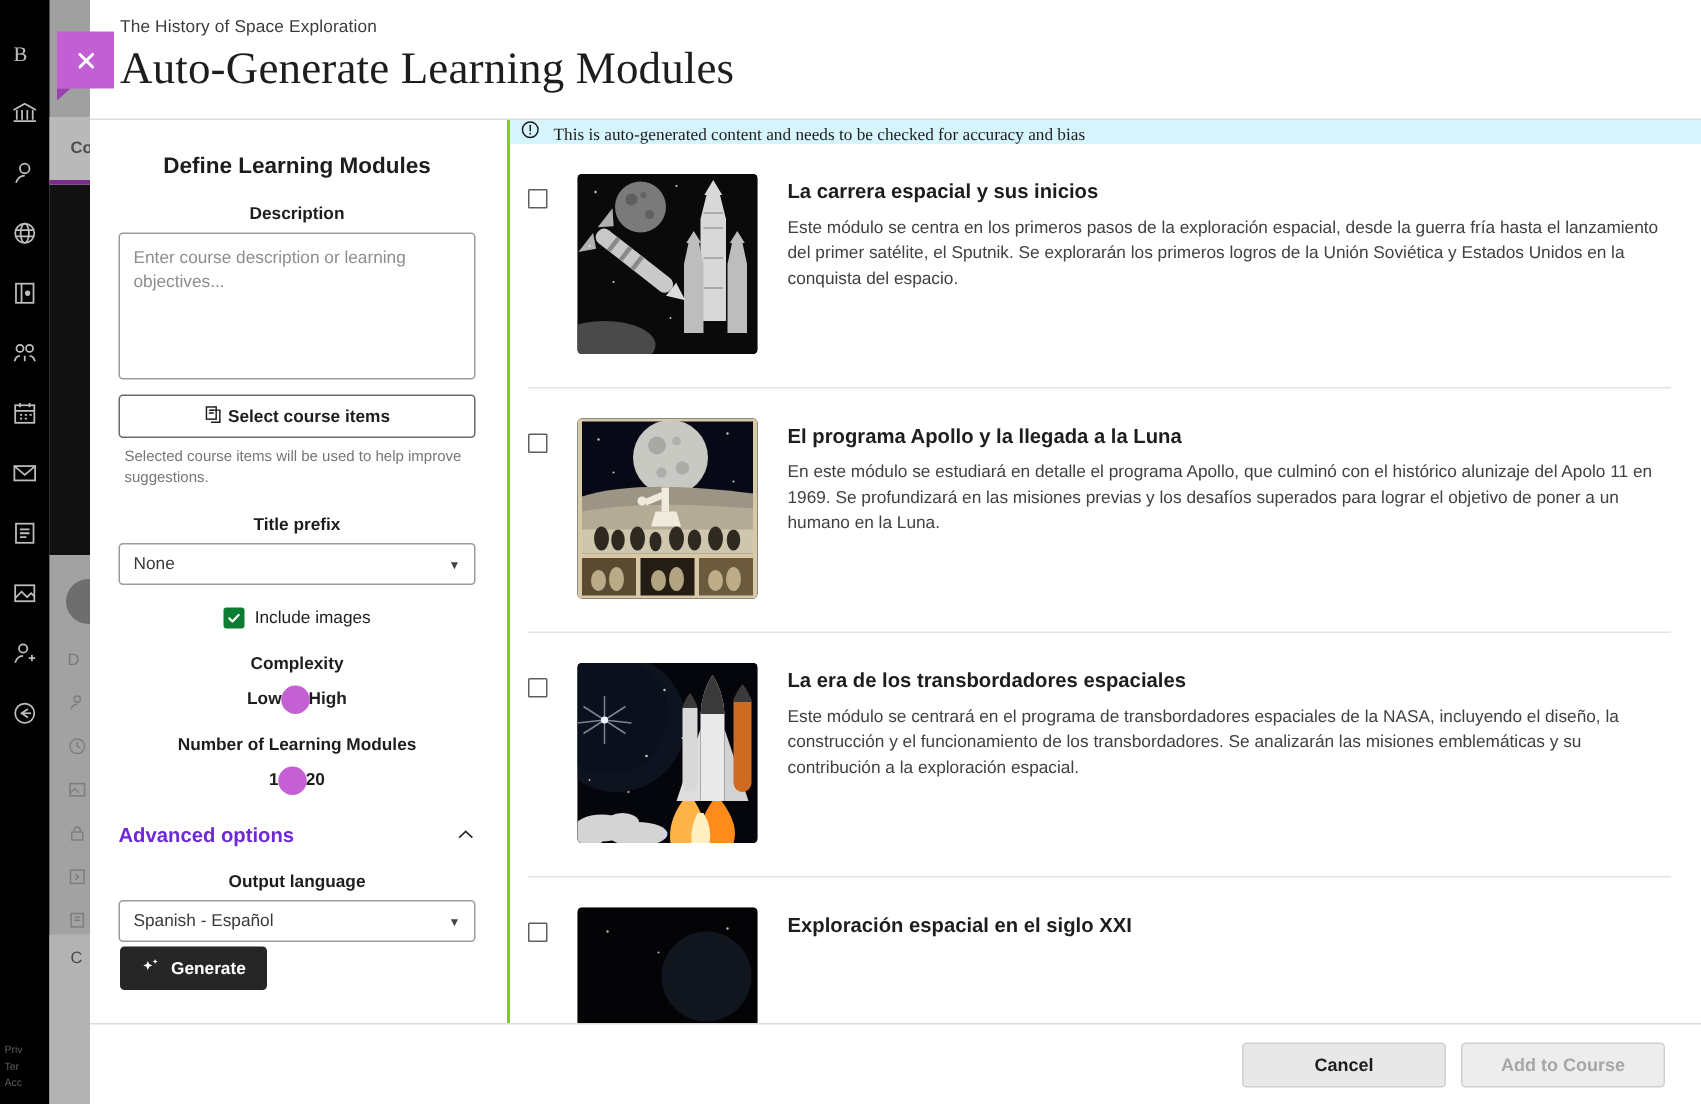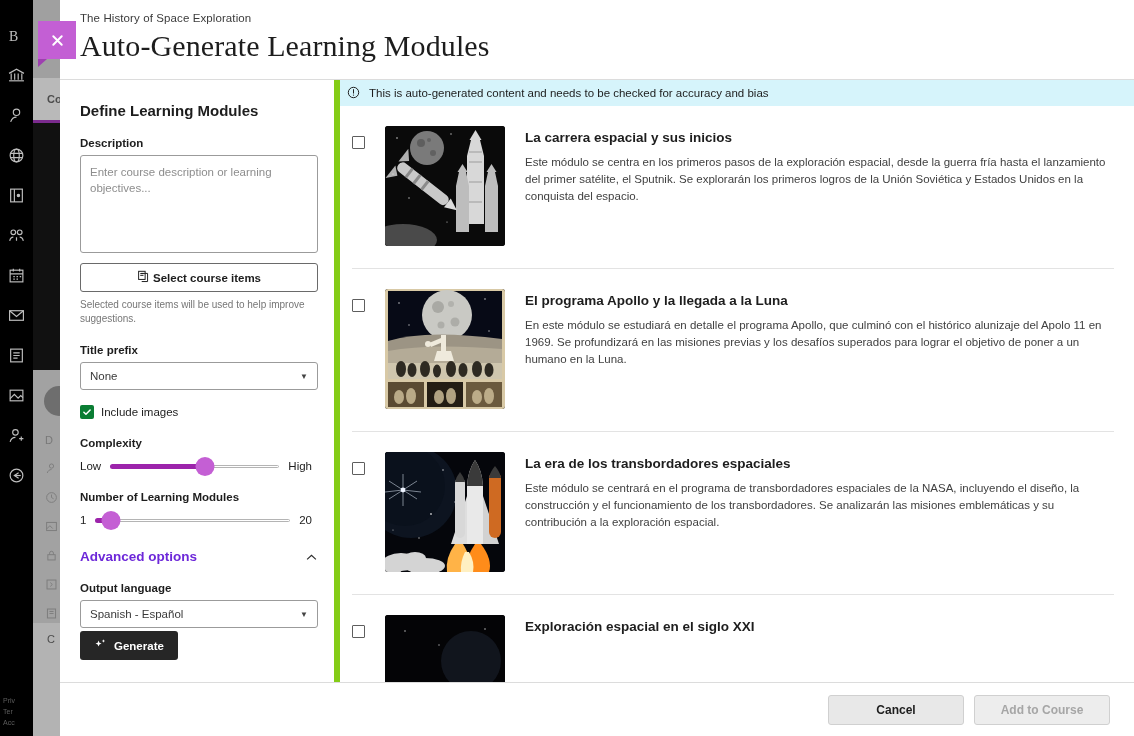--- a/index.html
+++ b/index.html
@@ -112,24 +112,24 @@
     border-bottom: 8px solid transparent;
   }
   #close-btn svg { width: 15px; height: 15px; stroke: #fff; stroke-width: 2.1; }
 
   
   #modal-body { flex: 1; display: flex; min-height: 0; }
 
   
   #left-panel {
     width: 280px; flex: none;
-    border-right: 6px solid #84cc16;
+    border-right: 2px solid #84cc16;
     padding: 22px 22px 0 20px;
     position: relative;
-    display: flex; flex-direction: column;
+    display: flex; flex-direction: column; align-items: center;
   }
   #left-title { font-size: 15px; font-weight: bold; color: #1d1d1d; }
   .field-label {
     font-size: 11.5px; font-weight: bold; color: #1d1d1d;
     margin-top: 18px; margin-bottom: 6px;
   }
   #description-input {
     width: 238px; height: 98px;
     border: 1px solid #9b9b9b; border-radius: 3px;
     padding: 8px 9px; font-size: 11.5px; color: #555;
@@ -161,21 +161,21 @@
     cursor: pointer;
   }
   #include-images-box {
     width: 14px; height: 14px; background: #0a7d33; border-radius: 2px;
     display: flex; align-items: center; justify-content: center;
   }
   #include-images-box svg { width: 10px; height: 10px; stroke: #fff; stroke-width: 2.4; fill:none;}
   #include-images-label { font-size: 11.5px; color: #1d1d1d; }
 
   .slider-row { display: flex; align-items: center; gap: 9px; margin-top: 4px; }
-  .slider-end { font-size: 11.5px; font-weight: normal; color: #1d1d1d; }
+  .slider-end { font-size: 11.5px; font-weight: bold; color: #1d1d1d; }
   .slider-track {
     position: relative; height: 14px; flex: 1;
     display: flex; align-items: center;
   }
   .track-bg {
     position: absolute; left: 0; right: 0; height: 3px;
     background: #fff; border: 1px solid #b4b4b4; border-radius: 3px;
   }
   .track-fill {
     position: absolute; left: 0; height: 5px; border-radius: 3px;
@@ -198,24 +198,24 @@
     background: #262626; color: #fff; border: none; border-radius: 3px;
     font-size: 11.5px; font-weight: bold; cursor: pointer;
     display: flex; align-items: center; gap: 7px;
     font-family: "Liberation Sans", sans-serif;
   }
   #generate-btn svg { width: 13px; height: 13px; fill: #fff; }
 
   
   #right-panel { flex: 1; display: flex; flex-direction: column; min-width: 0; }
   #info-banner {
-    background: #d6f4fb; height: 26px; flex: none;
-    display: flex; align-items: center; gap: 9px;
+    background: #d6f4fb; height: 16px; flex: none;
+    display: flex; align-items: flex-end; gap: 9px;
     padding-left: 7px;
-    font-size: 11.5px; color: #1d1d1d;
+    font-size: 11.5px; color: #1d1d1d; font-family: Liberation Serif, serif;
   }
   #info-banner svg { width: 13px; height: 13px; flex: none; }
   #results-list {
     flex: 1; overflow: hidden; padding: 0 20px 0 12px;
   }
   .result-item {
     display: flex; gap: 20px;
     padding: 20px 0 22px 0;
     border-bottom: 1px solid #e3e3e3;
   }

